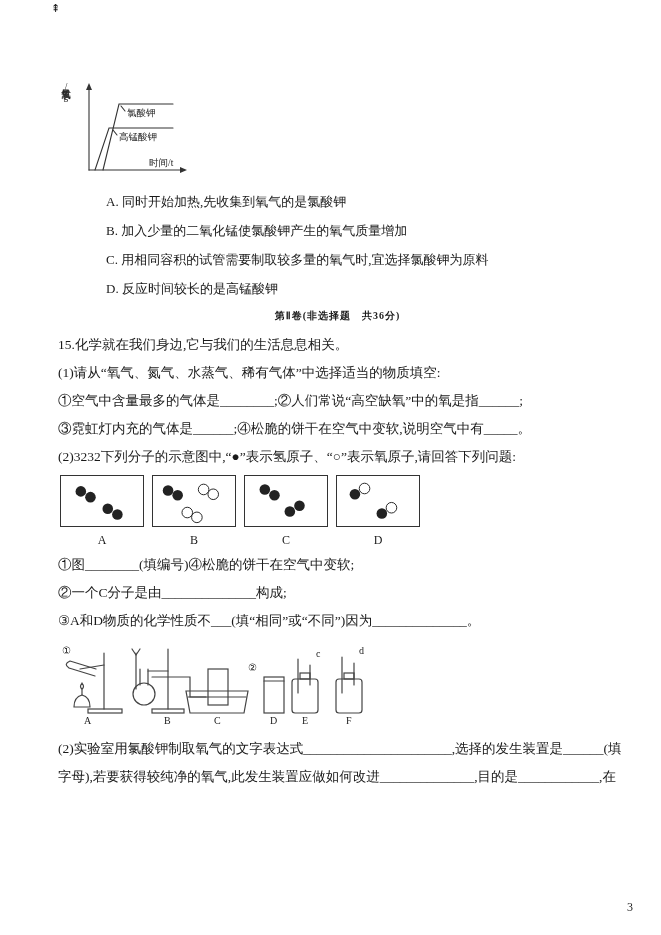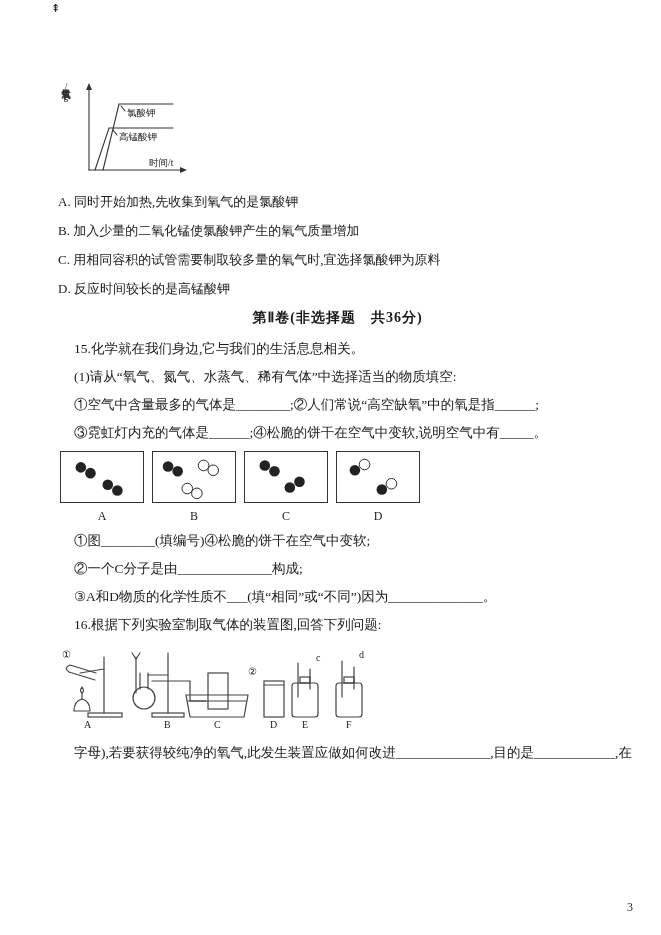--- a/index.html
+++ b/index.html
@@ -12,24 +12,24 @@
   .corner { position:absolute; left:51px; top:2px; font-size:11px; color:#111; }
   
   .graph-wrap { position:relative; margin-top:80px; margin-left:2px; width:160px; height:97px; }
   .graph-ylabel {
     position:absolute; left:0; top:2px; font-size:9.5px; line-height:1.05;
     writing-mode:vertical-rl; text-orientation:upright; letter-spacing:0px; color:#222;
   }
   .graph-svg { position:absolute; left:13px; top:0; }
   svg text { font-family:"Liberation Serif", serif; fill:#222; }
   
-  .options { margin-top:16px; }
+  .options { margin-top:16px;margin-left:48px; }
   .options p { font-size:13px; line-height:17px; margin:0 0 12px; }
-  .section-title { text-align:center; font-weight:bold; font-size:14px; margin:2px 0 12px; letter-spacing:1px; }
-  .line { font-size:13.5px; line-height:19px; margin:0 16px 9px; white-space:nowrap; }
+  .section-title { text-align:center; font-weight:bold; font-size:10px; margin:2px 0 12px; letter-spacing:1px; }
+  .line { font-size:13.5px; line-height:19px; margin:0 0 9px; white-space:nowrap; }
   
   .mol-row { display:flex; gap:8px; margin:4px 0 8px 2px; }
   .mol-cell { text-align:center; }
   .mol-box { width:84px; height:52px; border:1px solid #333; background:#fff; }
   .mol-label { font-size:12px; line-height:14px; margin-top:2px; }
   
   .apparatus { margin:2px 0 10px 2px; }
   .pagenum { position:absolute; right:28px; bottom:20px; font-size:12px; color:#222; }
 </style>
 </head>
@@ -67,20 +67,21 @@
     <p>D.  反应时间较长的是高锰酸钾</p>
   </div>
 
   <h2 class="section-title">第Ⅱ卷(非选择题　共36分)</h2>
 
   
   <p class="line">15.化学就在我们身边,它与我们的生活息息相关。</p>
   <p class="line">(1)请从“氧气、氮气、水蒸气、稀有气体”中选择适当的物质填空:</p>
   <p class="line">①空气中含量最多的气体是________;②人们常说“高空缺氧”中的氧是指______;</p>
   <p class="line">③霓虹灯内充的气体是______;④松脆的饼干在空气中变软,说明空气中有_____。</p>
+  <p class="line">(2)3232下列分子的示意图中,“●”表示氢原子、“○”表示氧原子,请回答下列问题:</p>
 
   
   <div class="mol-row">
     <div class="mol-cell">
       <svg class="mol-box" width="84" height="52" viewBox="0 0 84 52">
         <circle cx="20" cy="16" r="5.5" fill="#222"></circle>
           <circle cx="30" cy="22" r="5.5" fill="#222"></circle>
         <circle cx="48" cy="34" r="5.5" fill="#222"></circle>
           <circle cx="58" cy="40" r="5.5" fill="#222"></circle>
       </svg>
@@ -115,21 +116,20 @@
       </svg>
       <div class="mol-label">D</div>
     </div>
   </div>
 
   <p class="line">①图________(填编号)④松脆的饼干在空气中变软;</p>
   <p class="line">②一个C分子是由______________构成;</p>
   <p class="line">③A和D物质的化学性质不___(填“相同”或“不同”)因为______________。</p>
 
   
-  <p class="line">16.根据下列实验室制取气体的装置图,回答下列问题:</p>
 
   
   <svg class="apparatus" width="335" height="84" viewBox="0 0 335 84">
     <g stroke="#444" stroke-width="1.2" fill="none" stroke-linecap="round">
 
       <line x1="44" y1="12" x2="44" y2="68"></line>
       <rect x="28" y="68" width="34" height="4"></rect>
       <line x1="44" y1="24" x2="20" y2="28"></line>
       <path d="M10,20 L36,28 M9,27 L35,35 M10,20 Q3,23 9,27"></path>
       <path d="M14,66 Q14,56 22,54 Q30,56 30,66 Z"></path>
@@ -168,16 +168,17 @@
     <text x="256" y="16" font-size="10">c</text>
     <text x="299" y="13" font-size="10">d</text>
     <text x="24" y="83" font-size="10">A</text>
     <text x="104" y="83" font-size="10">B</text>
     <text x="154" y="83" font-size="10">C</text>
     <text x="210" y="83" font-size="10">D</text>
     <text x="242" y="83" font-size="10">E</text>
     <text x="286" y="83" font-size="10">F</text>
   </svg>
 
+  <p class="line">(2)实验室用氯酸钾制取氧气的文字表达式______________________,选择的发生装置是______(填</p>
   <p class="line">字母),若要获得较纯净的氧气,此发生装置应做如何改进______________,目的是____________,在</p>
 
   <div class="pagenum">3</div>
 </div>
 
 </body></html>

